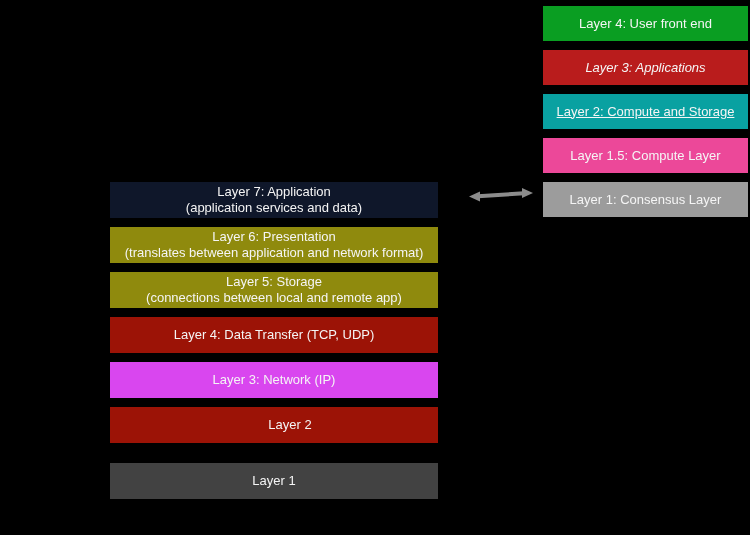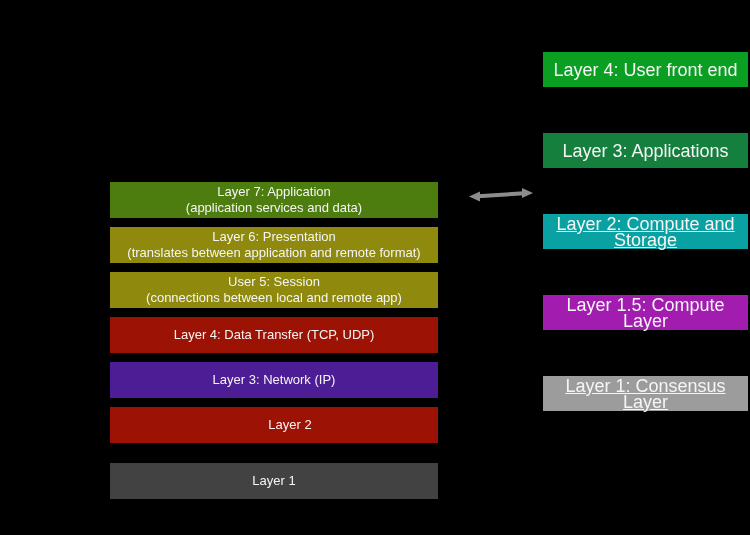--- a/index.html
+++ b/index.html
@@ -18,49 +18,49 @@
     display:flex;flex-direction:column;
     align-items:center;justify-content:center;
     text-align:center;
   }
   .stack-left .box{
     height:36px;margin-bottom:9px;
     font-size:13px;line-height:16px;
   }
   .stack-right .box{
     height:35px;margin-bottom:9px;
-    font-size:18px;line-height:16px;margin-top:46px;
+    font-size:13px;line-height:16px;
   }
   .box .title, .box .subtitle{width:100%;}
   .arrow-wrap{position:absolute;left:466px;top:185px;width:70px;height:20px;}
   .arrow-wrap svg{display:block;width:70px;height:20px;}
 </style>
 </head>
 <body>
 
 <div class="canvas" style="color: rgb(245, 245, 245);">
 
   <div class="stack stack-left">
-    <div class="box" style="background-color: #4d7c0f;">
+    <div class="box" style="background-color: #0f172a;">
       <div class="title">Layer 7: Application</div>
       <div class="subtitle">(application services and data)</div>
     </div>
     <div class="box" style="background-color: rgb(143, 138, 13);">
       <div class="title">Layer 6: Presentation</div>
-      <div class="subtitle">(translates between application and remote format)</div>
+      <div class="subtitle">(translates between application and network format)</div>
     </div>
     <div class="box" style="background-color: rgb(143, 138, 13);">
-      <div class="title">User 5: Session</div>
+      <div class="title">Layer 5: Storage</div>
       <div class="subtitle">(connections between local and remote app)</div>
     </div>
     <div class="box" style="background-color: rgb(156, 19, 6);">
       <div class="title">Layer 4: Data Transfer (TCP, UDP)</div>
       <div class="subtitle"></div>
     </div>
-    <div class="box" style="background-color: #4c1d95;">
+    <div class="box" style="background-color: #d946ef;">
       <div class="title">Layer 3: Network (IP)</div>
       <div class="subtitle"></div>
     </div>
     <div class="box" style="background-color: rgb(156, 19, 6); padding-left: 32px;">
       <div class="title">Layer 2</div>
       <div class="subtitle"></div>
     </div>
     <div class="box" style="background-color: rgb(66, 66, 66); margin-top: 20px;">
       <div class="title">Layer 1</div>
       <div class="subtitle"></div>
@@ -72,27 +72,27 @@
       <line x1="12" y1="11.2" x2="58" y2="8.3" stroke="currentColor" stroke-width="4"></line>
       <polygon points="3,11.5 14,6.5 14,16.5" fill="currentColor"></polygon>
       <polygon points="67,8 56,3 56,13" fill="currentColor"></polygon>
     </svg>
   </div>
 
   <div class="stack stack-right">
     <div class="box" style="background-color: rgb(10, 158, 34);">
       <div class="title">Layer 4: User front end</div>
     </div>
-    <div class="box" style="background-color: #15803d;">
+    <div class="box" style="background-color: #b91c1c; font-style: italic;">
       <div class="title">Layer 3: Applications</div>
     </div>
     <div class="box" style="background-color: rgb(9, 161, 161); text-decoration: underline;">
       <div class="title">Layer 2: Compute and Storage</div>
     </div>
-    <div class="box" style="background-color: #a21caf;">
+    <div class="box" style="background-color: #ec4899;">
       <div class="title">Layer 1.5: Compute Layer</div>
     </div>
-    <div class="box" style="background-color: rgb(156, 156, 156); text-decoration: underline;">
+    <div class="box" style="background-color: rgb(156, 156, 156);">
       <div class="title">Layer 1: Consensus Layer</div>
     </div>
   </div>
 
 </div>
 
 </body></html>

